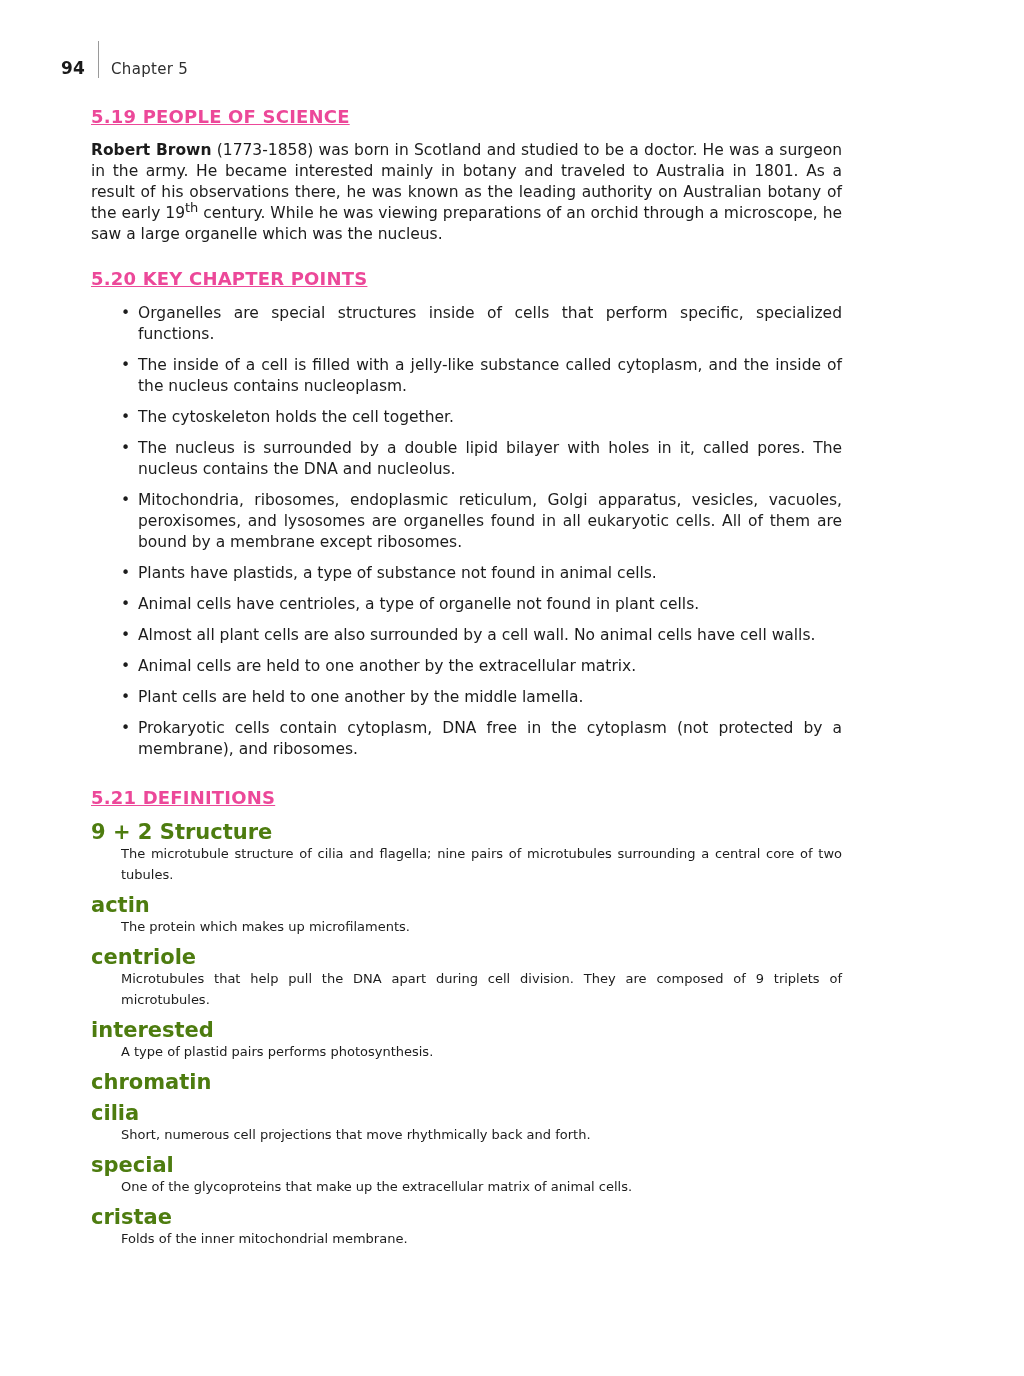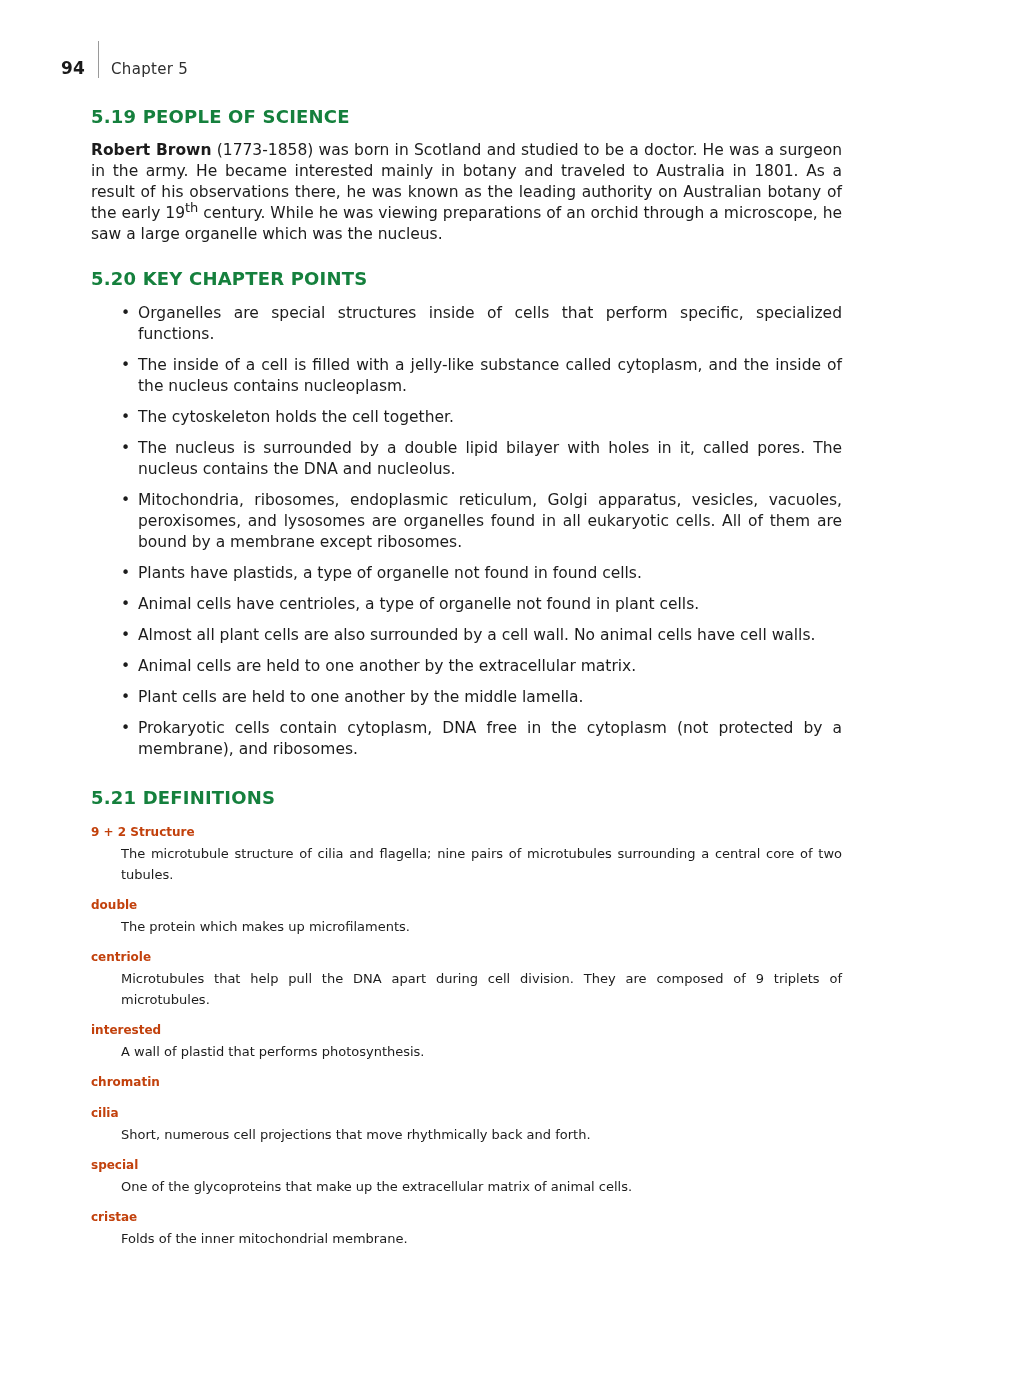--- a/index.html
+++ b/index.html
@@ -36,23 +36,24 @@
   }
 
   
   main {
     position: absolute;
     left: 91px; top: 106px;
     width: 751px;
   }
   h2 {
     font-size: 18px; line-height: 22px;
-    font-weight: bold; color: #15803d;
+    font-weight: bold; color: #ec4899;
     letter-spacing: 0.2px;
     margin: 0 0 12px 0;
+    text-decoration: underline;
   }
   .sec-points h2 { margin-bottom: 13px; }
   .sec-defs   h2 { margin-bottom: 12px; }
 
   .lead-paragraph {
     font-size: 15.5px; line-height: 21px;
     text-align: justify;
     margin: 0 0 23px 0;
   }
   .lead-paragraph .bold-lead { font-weight: bold; }
@@ -74,22 +75,22 @@
   ul.key-points li:last-child { margin-bottom: 0; }
   .bullet {
     position: absolute; left: 30px; top: 0;
     font-size: 15.5px; line-height: 21px;
   }
   .bullet::before { content: "\2022"; }
 
   .definitions { margin: 0; }
   .def-entry { margin-bottom: 9px; }
   .def-term {
-    font-size: 12px; line-height: 22px;
-    font-weight: bold; color: #c2410c;
+    font-size: 21px; line-height: 22px;
+    font-weight: bold; color: #4d7c0f;
   }
   .def-body {
     margin-left: 30px;
     font-size: 13px; line-height: 21px;
     text-align: justify;
     max-width: 721px;
   }
 </style>
 </head>
 <body>
@@ -126,21 +127,21 @@
         <li>
         <span class="bullet"></span>
         <span>The nucleus is surrounded by a double lipid bilayer with holes in it, called pores. The nucleus contains the DNA and nucleolus.</span>
       </li>
         <li>
         <span class="bullet"></span>
         <span>Mitochondria, ribosomes, endoplasmic reticulum, Golgi apparatus, vesicles, vacuoles, peroxisomes, and lysosomes are organelles found in all eukaryotic cells. All of them are bound by a membrane except ribosomes.</span>
       </li>
         <li>
         <span class="bullet"></span>
-        <span>Plants have plastids, a type of organelle not found in found cells.</span>
+        <span>Plants have plastids, a type of substance not found in animal cells.</span>
       </li>
         <li>
         <span class="bullet"></span>
         <span>Animal cells have centrioles, a type of organelle not found in plant cells.</span>
       </li>
         <li>
         <span class="bullet"></span>
         <span>Almost all plant cells are also surrounded by a cell wall. No animal cells have cell walls.</span>
       </li>
         <li>
@@ -160,30 +161,30 @@
 
   <section class="sec-defs">
     <h2>5.21 DEFINITIONS</h2>
     <div class="definitions">
 
     <div class="def-entry">
         <div class="def-term">9 + 2 Structure</div>
         <div class="def-body">The microtubule structure of cilia and flagella; nine pairs of microtubules surrounding a central core of two tubules.</div>
       </div>
         <div class="def-entry">
-        <div class="def-term">double</div>
+        <div class="def-term">actin</div>
         <div class="def-body">The protein which makes up microfilaments.</div>
       </div>
         <div class="def-entry">
         <div class="def-term">centriole</div>
         <div class="def-body">Microtubules that help pull the DNA apart during cell division. They are composed of 9 triplets of microtubules.</div>
       </div>
         <div class="def-entry">
         <div class="def-term">interested</div>
-        <div class="def-body">A wall of plastid that performs photosynthesis.</div>
+        <div class="def-body">A type of plastid pairs performs photosynthesis.</div>
       </div>
         <div class="def-entry">
         <div class="def-term">chromatin</div>
       </div>
         <div class="def-entry">
         <div class="def-term">cilia</div>
         <div class="def-body">Short, numerous cell projections that move rhythmically back and forth.</div>
       </div>
         <div class="def-entry">
         <div class="def-term">special</div>

